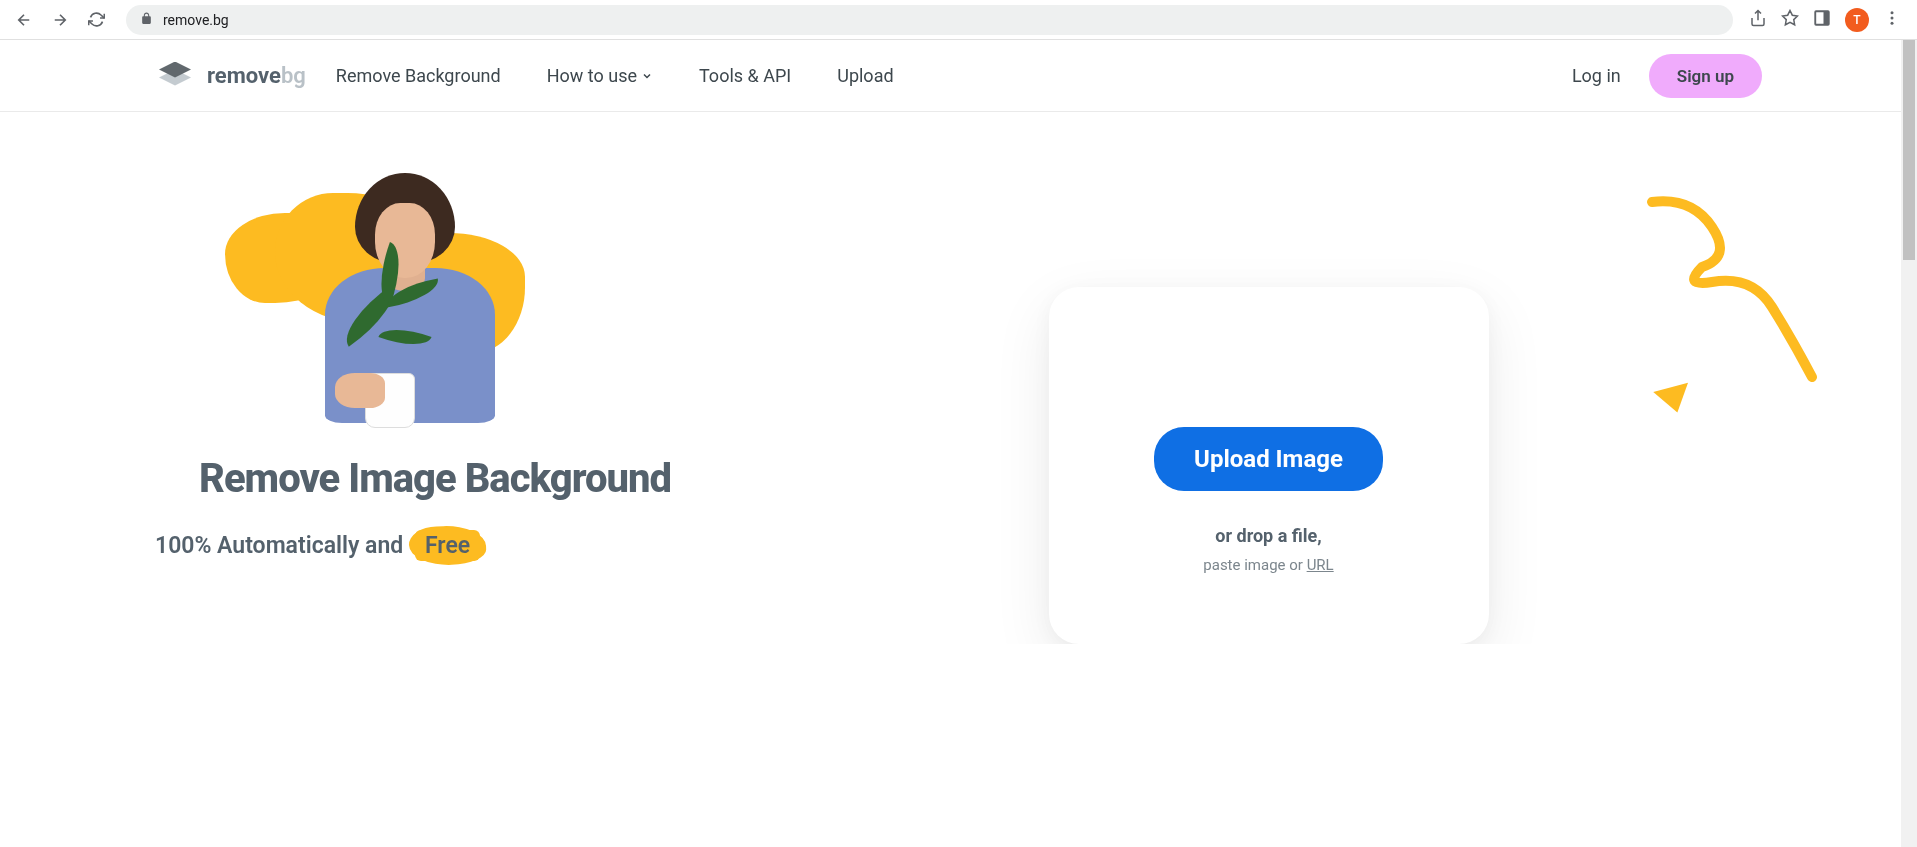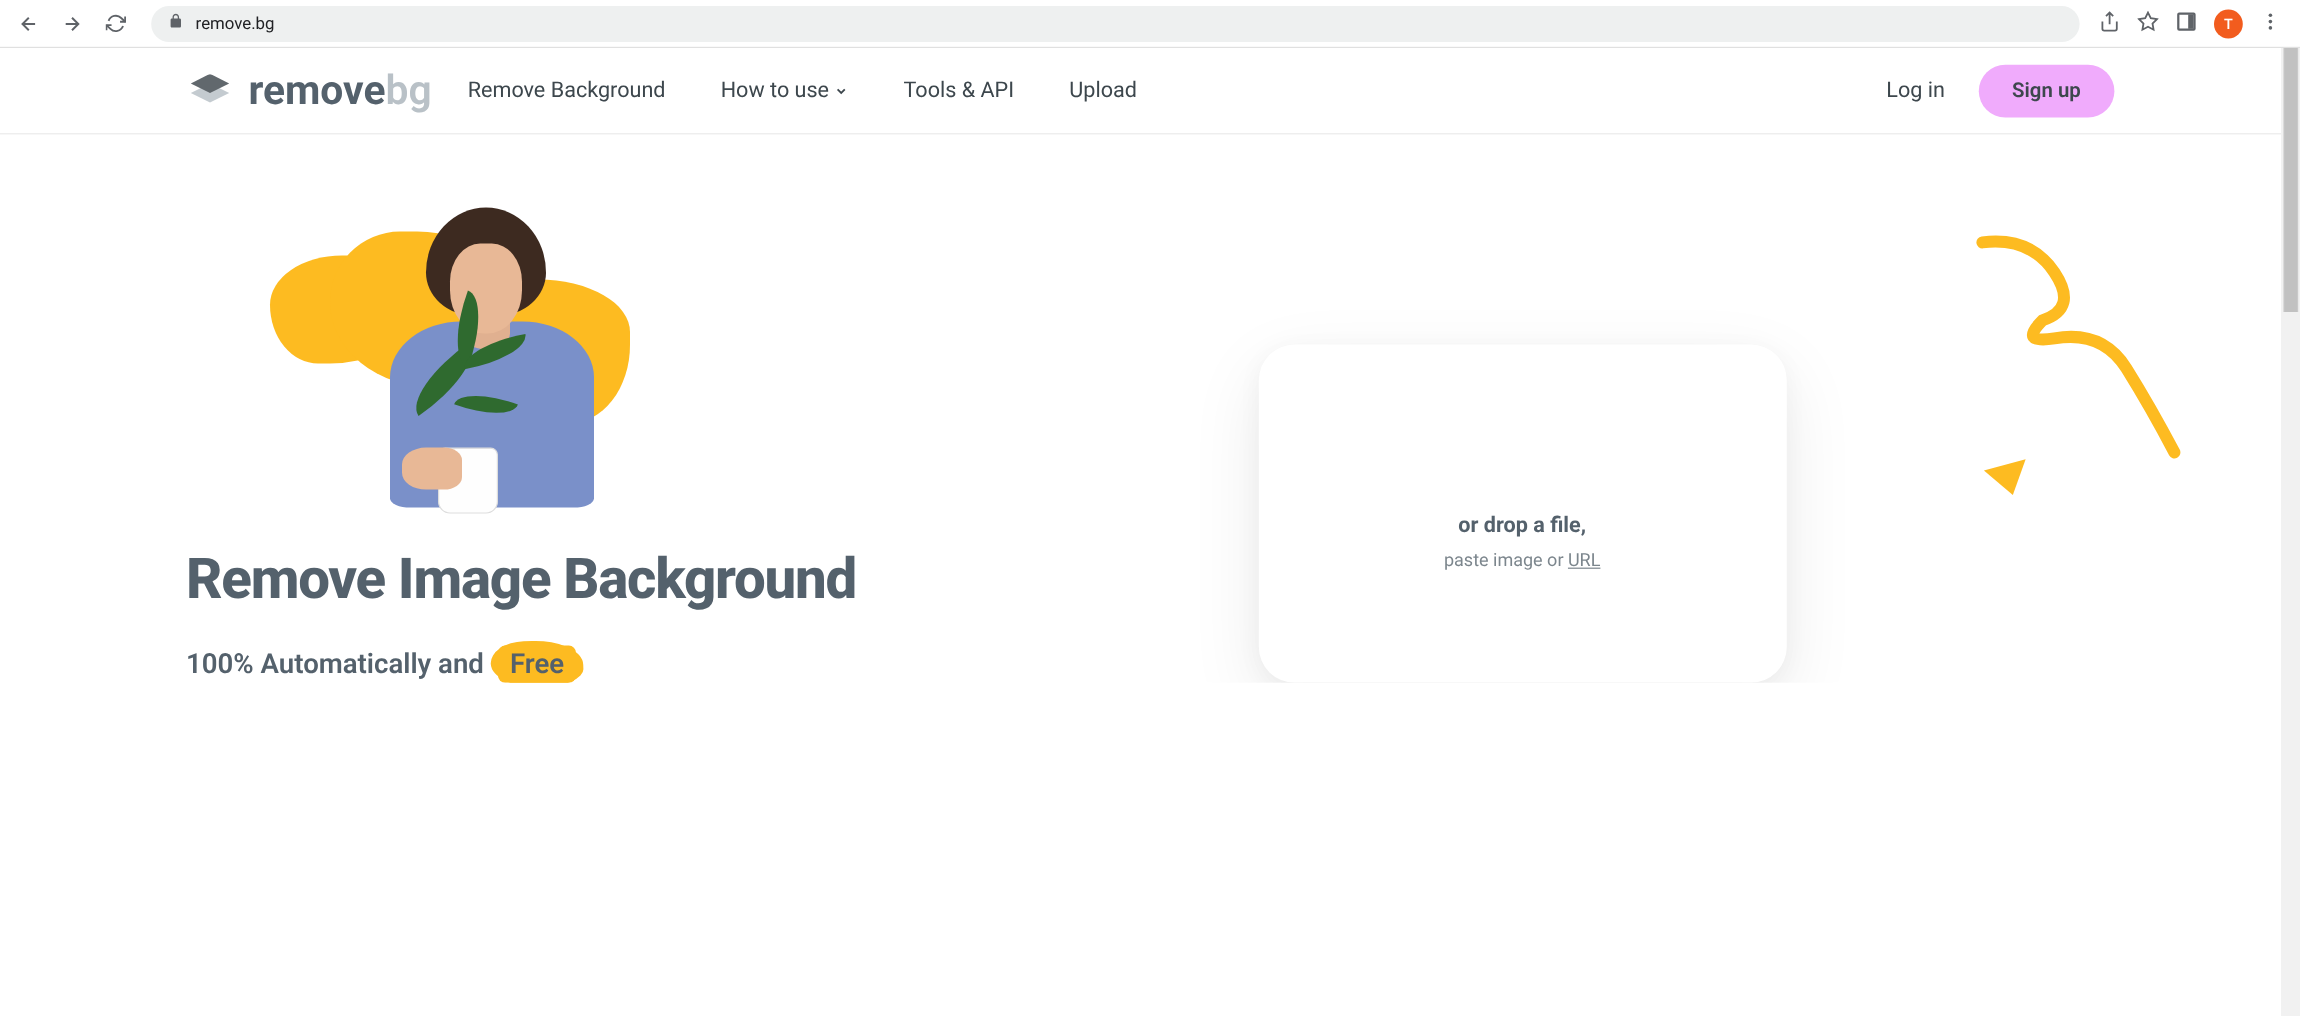--- a/index.html
+++ b/index.html
@@ -50,21 +50,21 @@
     
     .site-header {
       display: flex;
       align-items: center;
       height: 72px;
       padding: 0 155px;
       border-bottom: 1px solid #eaeaea;
     }
     .logo {
       display: flex; align-items: center;
-      font-size: 34px; font-weight: 700;
+      font-size: 22px; font-weight: 700;
       color: #54616c;
       margin-right: 30px;
       gap: 12px;
     }
     .logo-icon { position: relative; width: 40px; height: 28px;}
     .logo-icon .d1 {
       position:absolute; left:4px; top:0; width:32px; height:16px; background:#61686d;
       transform: rotate(0deg) skewX(0deg);
       clip-path: polygon(50% 0, 100% 50%, 50% 100%, 0 50%);
     }
@@ -133,26 +133,27 @@
     }
     .leaf.l1 {top:130px; left:30px; width:70px; height:26px; transform:rotate(-35deg);}
     .leaf.l2 {top:90px; left:55px; width:60px; height:22px; transform:rotate(-70deg);}
     .leaf.l3 {top:110px; left:80px; width:55px; height:20px; transform:rotate(-10deg);}
     .leaf.l4 {top:155px; left:75px; width:50px; height:18px; transform:rotate(20deg);}
     .arm {
        position:absolute; top:200px; left:30px; width:50px; height:35px; background:#e8b896; border-radius: 40% 30% 30% 40%;
     }
 
     h1 {
-      font-size: 47px;
+      font-size: 40px;
       font-weight: 800;
       color: #54616c;
       line-height: 1.12;
       letter-spacing: -1px;
       margin-bottom: 28px;
+      text-align: center;
     }
     .subtitle {
       font-size: 23px; font-weight: 600; color: #54616c;
     }
     .free-badge {
       display:inline-block;
       background: #fdbb21;
       padding: 2px 10px;
       border-radius: 6px;
       position: relative;
@@ -320,20 +321,21 @@
       <span>100% Automatically and</span>
       <span class="free-badge">Free</span>
     </div>
   </div>
   <div class="right">
     <svg class="squiggle" width="200" height="200" viewBox="0 0 200 200" fill="none" stroke="#fdbb21" stroke-width="10" stroke-linecap="round">
       <path d="M10 15 Q 50 10, 70 40 T 60 80 Q 40 100, 70 95 Q 110 88, 130 120 T 170 190"></path>
     </svg>
     <div class="triangle"></div>
     <div class="upload-card">
+      <button class="upload-btn">Upload Image</button>
       <div class="drop-text">or drop a file,</div>
       <div class="paste-text">
         <span>paste image or </span><a href="#">URL</a>
       </div>
     </div>
   </div>
 </div>
 
 <div class="scrollbar-track">
   <div class="scrollbar-thumb"></div>

